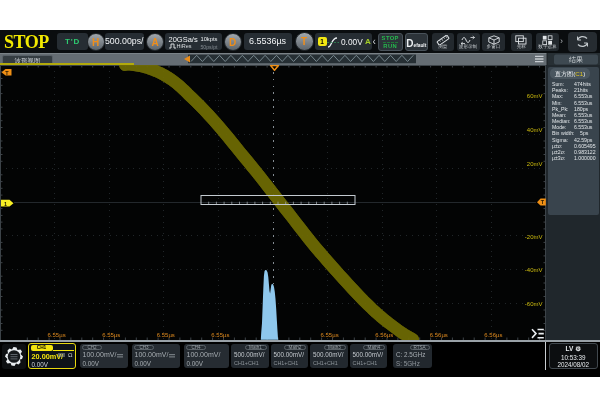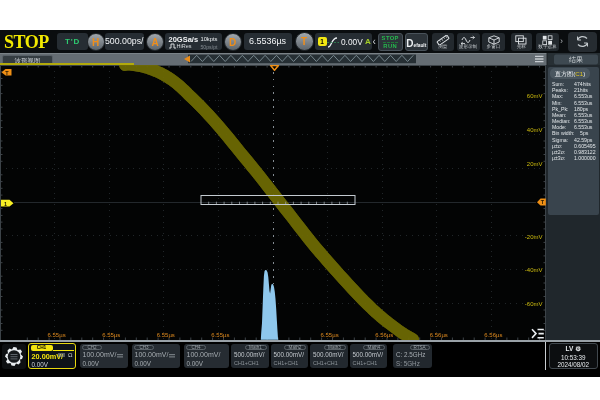--- a/index.html
+++ b/index.html
@@ -17,21 +17,21 @@
 </style></head><body>
 <div id="screen"></div>
 
 <div class="abs" style="left:0;top:30px;width:600px;height:23px;background:#0a0d0f"></div>
 <div class="abs" style="left:4px;top:34.5px;width:56px;height:15px;font-family:'Liberation Serif',serif;font-weight:bold;font-size:18px;line-height:15px;color:#f2e900;letter-spacing:-0.5px">STOP</div>
 <div class="box" style="left:57px;top:32.5px;width:31px;height:17.5px;text-align:center;font-size:8px;font-weight:bold;color:#2ecb71;line-height:17px;letter-spacing:0.8px">T'D</div>
 <div class="circ" style="left:86.5px;top:32.5px">H</div>
 <div class="box" style="left:104.5px;top:32.5px;width:39.5px;height:17.5px;text-align:center;font-size:8.8px;color:#f2f4f6;line-height:17.5px">500.00ps/</div>
 <div class="circ" style="left:146px;top:32.5px">A</div>
 <div class="box" style="left:164.5px;top:32.5px;width:57px;height:17.5px">
-  <div class="abs" style="left:4px;top:2.5px;font-size:7.5px;color:#f2f4f6;font-weight:bold">20GSa/s</div>
+  <div class="abs" style="left:4px;top:2.5px;font-size:7.5px;color:#f2f4f6;font-weight:normal">20GSa/s</div>
   <div class="abs" style="left:4px;top:10px;width:28px;font-size:5.5px;color:#d7dbde">
     <svg width="8" height="6" style="vertical-align:-1px">
         <path d="M0,5 h2 v-4 h3 v4 h2" stroke="#d7dbde" fill="none" stroke-width="1"></path>
       </svg>HiRes</div>
   <div class="abs" style="right:4px;top:3px;font-size:5.8px;color:#eef1f3">10kpts</div>
   <div class="abs" style="right:4px;top:11px;font-size:5.2px;color:#82898f">50ps/pt</div>
 </div>
 <div class="circ" style="left:223.5px;top:32.5px">D</div>
 <div class="box" style="left:243.5px;top:32.5px;width:48px;height:17.5px;text-align:center;font-size:9px;color:#f2f4f6;line-height:17.5px">6.5536µs</div>
 <div class="circ" style="left:294.5px;top:31.5px;width:19px;height:19px;line-height:18px">T</div>

